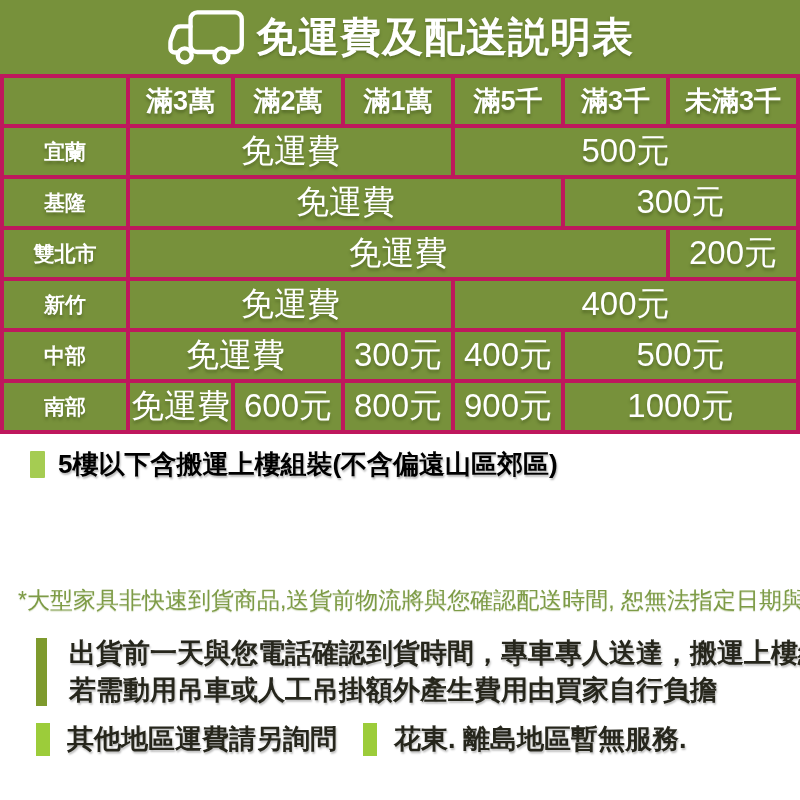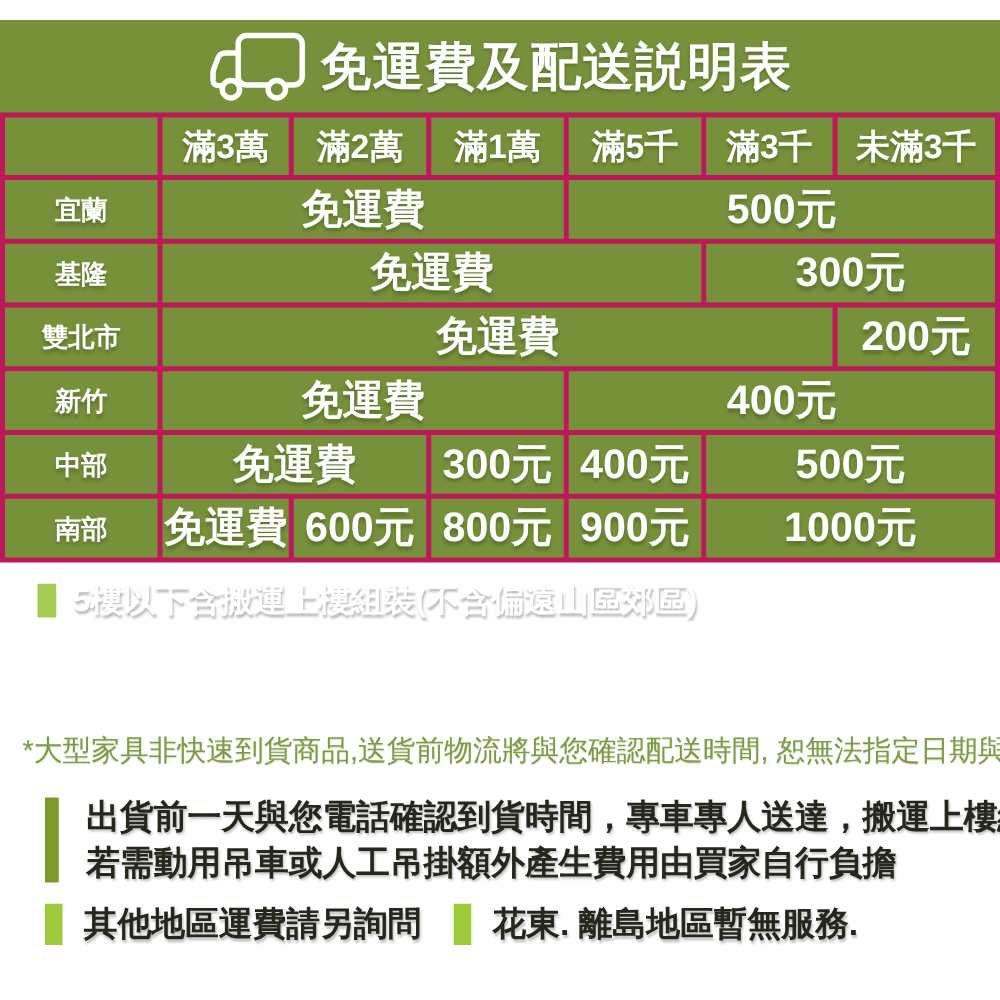--- a/index.html
+++ b/index.html
@@ -2,21 +2,21 @@
 <html style="--panel-green: #77913b; --bullet-green: #a5cc52; --bar-olive: #7e9a2d; --bar-bright: #9ccc3a; --footnote-green: #7d9b46; --text-dark: #26261c;"><head>
 <meta charset="utf-8">
 <style>
   * { margin: 0; padding: 0; box-sizing: border-box; }
   html, body { width: 800px; height: 800px; overflow: hidden; background: #ffffff; }
   body {
     font-family: "Liberation Sans", "DejaVu Sans", sans-serif;
     width: 800px; height: 800px; position: relative;
   }
   .green-block {
-    position: absolute; top: 16px; left: 0;
+    position: absolute; top: 0; left: 0;
     width: 800px; height: 422px;
     background: var(--panel-green, #77913b);
   }
   
   .banner {
     height: 74px; display: flex; align-items: center; justify-content: center;
     gap: 10px;
   }
   .banner .truck { display: inline-flex; margin-top: 2px; }
   .banner .title {
@@ -30,30 +30,30 @@
     background: #be185d;
   }
   table.fee-table th, table.fee-table td {
     background: var(--panel-green, #77913b);
     color: #ffffff; text-align: center; vertical-align: middle;
     overflow: hidden; white-space: nowrap;
     text-shadow: 0 3px 3px rgba(40,55,15,0.35);
   }
   table.fee-table thead th { height: 46px; font-size: 27px; font-weight: bold; }
   table.fee-table tbody th { height: 47px; font-size: 21px; font-weight: bold; }
-  table.fee-table tbody td { height: 47px; font-size: 33px; font-weight: bold; }
+  table.fee-table tbody td { height: 47px; font-size: 33px; font-weight: normal; }
   
   .green-notes { padding: 9px 0 0 30px; }
   .green-note { display: flex; align-items: center; gap: 13px; height: 42px; }
   .green-note .bullet {
     width: 15px; height: 27px; background: var(--bullet-green, #a5cc52);
     flex: 0 0 auto; border-radius: 1px;
   }
   .green-note .note-text {
-    font-size: 26px; font-weight: bold; color: #ffffff;
+    font-size: 26px; font-weight: bold; color: #000000;
     text-shadow: 1px 2px 2px rgba(0,0,0,0.28);
     white-space: nowrap;
   }
   
   .white-block { position: absolute; top: 573px; left: 0; width: 800px; height: 227px; background: #ffffff; }
   .footnotes { margin: 9px 0 0 18px; }
   .footnote-line {
     color: var(--footnote-green, #7d9b46);
     font-size: 23px; line-height: 37px; white-space: nowrap;
     text-shadow: 0 1px 1px rgba(125,155,70,0.35);

